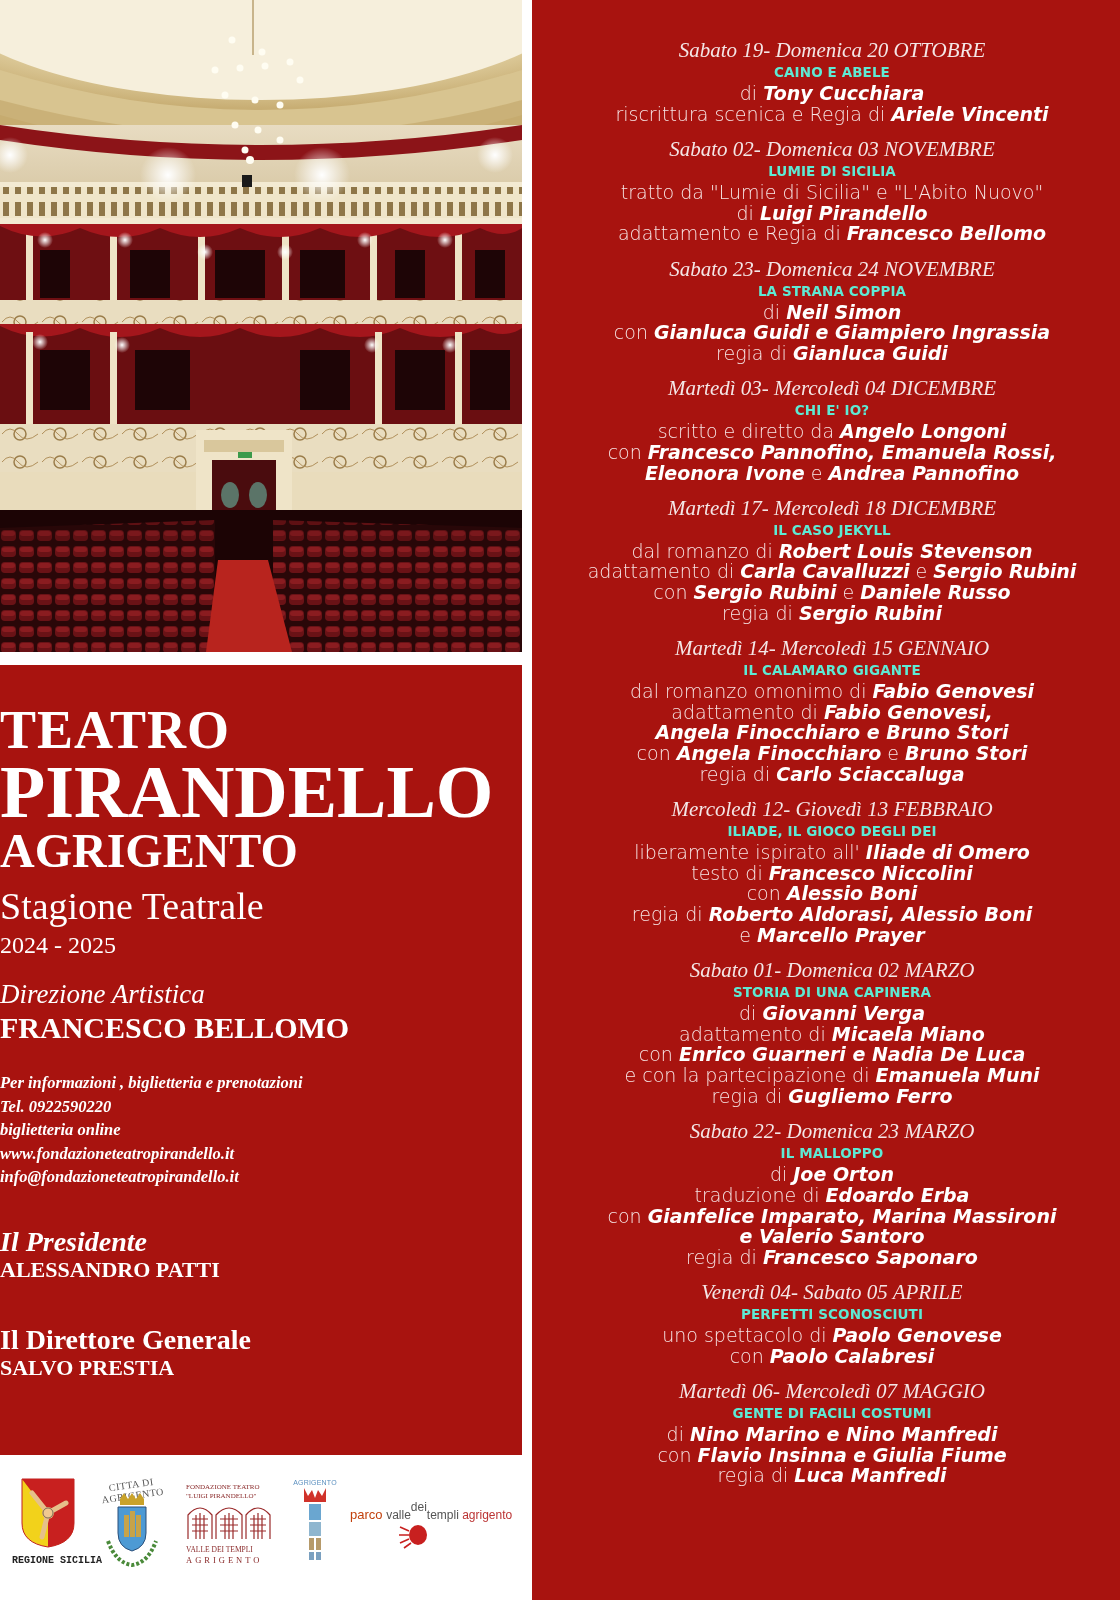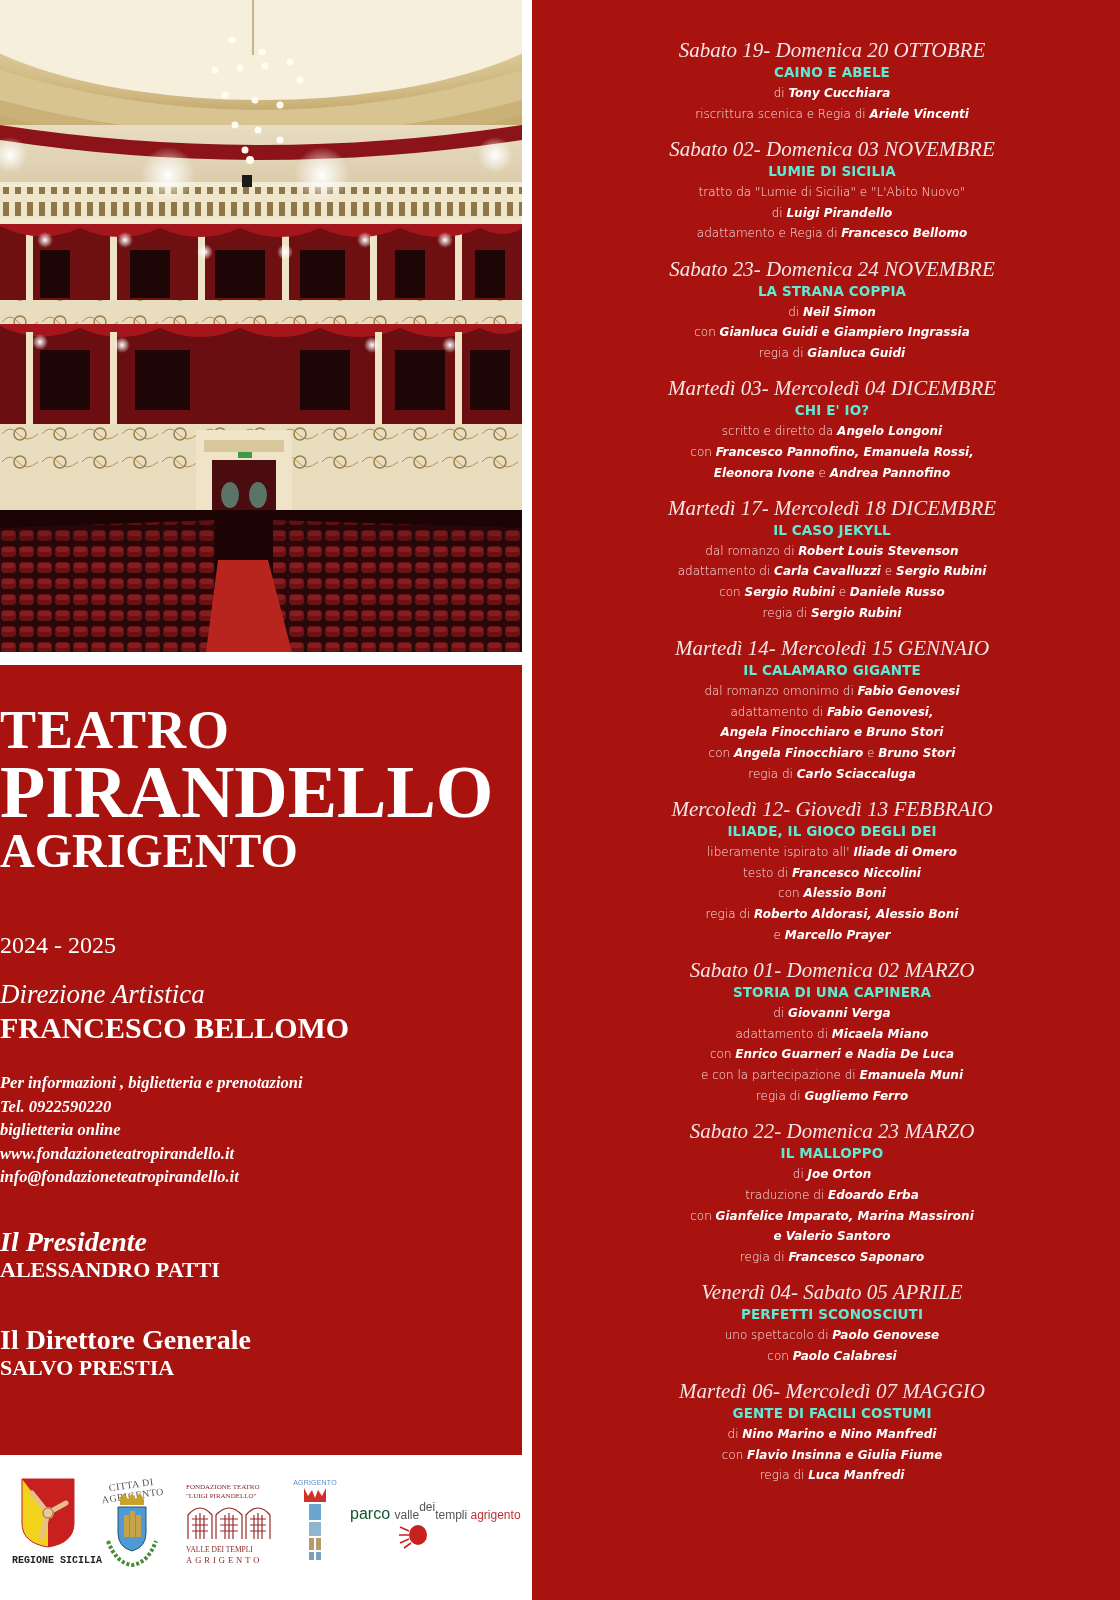--- a/index.html
+++ b/index.html
@@ -38,36 +38,36 @@
   .logo-sicilia .lbl { position: absolute; left: -4px; top: 78px; width: 72px; font-family: Liberation Mono, monospace; font-size: 10px; font-weight: bold; color: #222; text-align: center; white-space: nowrap; }
   .logo-citta { left: 92px; top: 24px; width: 80px; height: 90px; }
   .logo-citta .lbl { position: absolute; left: 0; top: 0; width: 80px; font-family: "Liberation Serif", serif; font-size: 10px; color: #555; text-align: center; transform: rotate(-8deg); letter-spacing: 0.5px; }
   .logo-fond { left: 186px; top: 28px; width: 92px; height: 84px; text-align: left; }
   .logo-fond .l1, .logo-fond .l2 { font-family: "Liberation Serif", serif; font-size: 7px; color: #8a2a2a; line-height: 9px; white-space: nowrap; }
   .logo-fond .l3 { font-family: "Liberation Serif", serif; font-size: 7.5px; color: #8a2a2a; line-height: 10px; white-space: nowrap; }
   .logo-fond .l4 { font-family: "Liberation Serif", serif; font-size: 8.5px; color: #8a2a2a; letter-spacing: 3px; line-height: 10px; white-space: nowrap; }
   .logo-agr { left: 290px; top: 24px; width: 50px; height: 90px; text-align: center; }
   .logo-agr .lbl { font-family: "Liberation Sans", sans-serif; font-size: 7px; color: #5a8fbf; letter-spacing: 0.2px; }
   .logo-parco { left: 350px; top: 50px; width: 175px; height: 44px; font-family: "Liberation Sans", sans-serif; white-space: nowrap; }
-  .logo-parco .p1 { font-size: 16px; color: #14532d; }
+  .logo-parco .p1 { font-size: 13px; color: #c2410c; }
   .logo-parco .p2 { font-size: 12px; color: #555; }
   .logo-parco .p3 { font-size: 12px; color: #555; position: relative; top: -8px; }
   .logo-parco .p4 { font-size: 12px; color: #555; }
   .logo-parco .p5 { font-size: 12px; color: #b33; }
 
   
   .program {
     position: absolute; left: 532px; top: 0; width: 588px; height: 1600px;
     background: #a8130f;
   }
   .events { position: absolute; left: 0; top: 38px; width: 588px; text-align: center; padding-left: 12px; }
   .event { margin-bottom: 12.5px; }
   .ev-date { font-family: "Liberation Serif", serif; font-style: italic; font-size: 21px; line-height: 24px; color: #f4e6e6; }
   .ev-title { font-family: "DejaVu Sans", sans-serif; font-weight: bold; font-size: 13.5px; line-height: 21px; color: #5eead4; letter-spacing: 0.1px; }
-  .ev-line { font-family: "DejaVu Sans", sans-serif; font-size: 12px; line-height: 20.7px; color: #f6e4e4; font-weight: normal; white-space: nowrap; }
+  .ev-line { font-family: "DejaVu Sans", sans-serif; font-size: 19px; line-height: 20.7px; color: #f6e4e4; font-weight: normal; white-space: nowrap; }
   .ev-line .b { font-weight: bold; font-style: italic; color: #fff; }
   .ev-line .t { font-weight: 300; }
 </style>
 </head>
 <body>
 
 <div class="photo">
   <svg viewBox="0 0 522 652" preserveAspectRatio="none">
     <defs>
       <radialGradient id="ceil" cx="50%" cy="0%" r="80%">
@@ -202,20 +202,21 @@
         <circle cx="450" cy="345" r="8" fill="url(#glow)"></circle>
     </g>
     <rect x="242" y="175" width="10" height="12" fill="#1a1a1a"></rect>
   </svg>
 </div>
 
 <div class="title-panel">
   <div class="t-teatro">TEATRO</div>
   <div class="t-pirandello">PIRANDELLO</div>
   <div class="t-agrigento">AGRIGENTO</div>
+  <div class="t-stagione">Stagione Teatrale</div>
   <div class="t-years">2024 - 2025</div>
 
   <div class="t-dir-label">Direzione Artistica</div>
   <div class="t-dir-name">FRANCESCO BELLOMO</div>
 
   <div class="t-info">
     <div>Per informazioni , biglietteria e prenotazioni</div>
     <div>Tel. 0922590220</div>
     <div>biglietteria online</div>
     <div>www.fondazioneteatropirandello.it</div>

